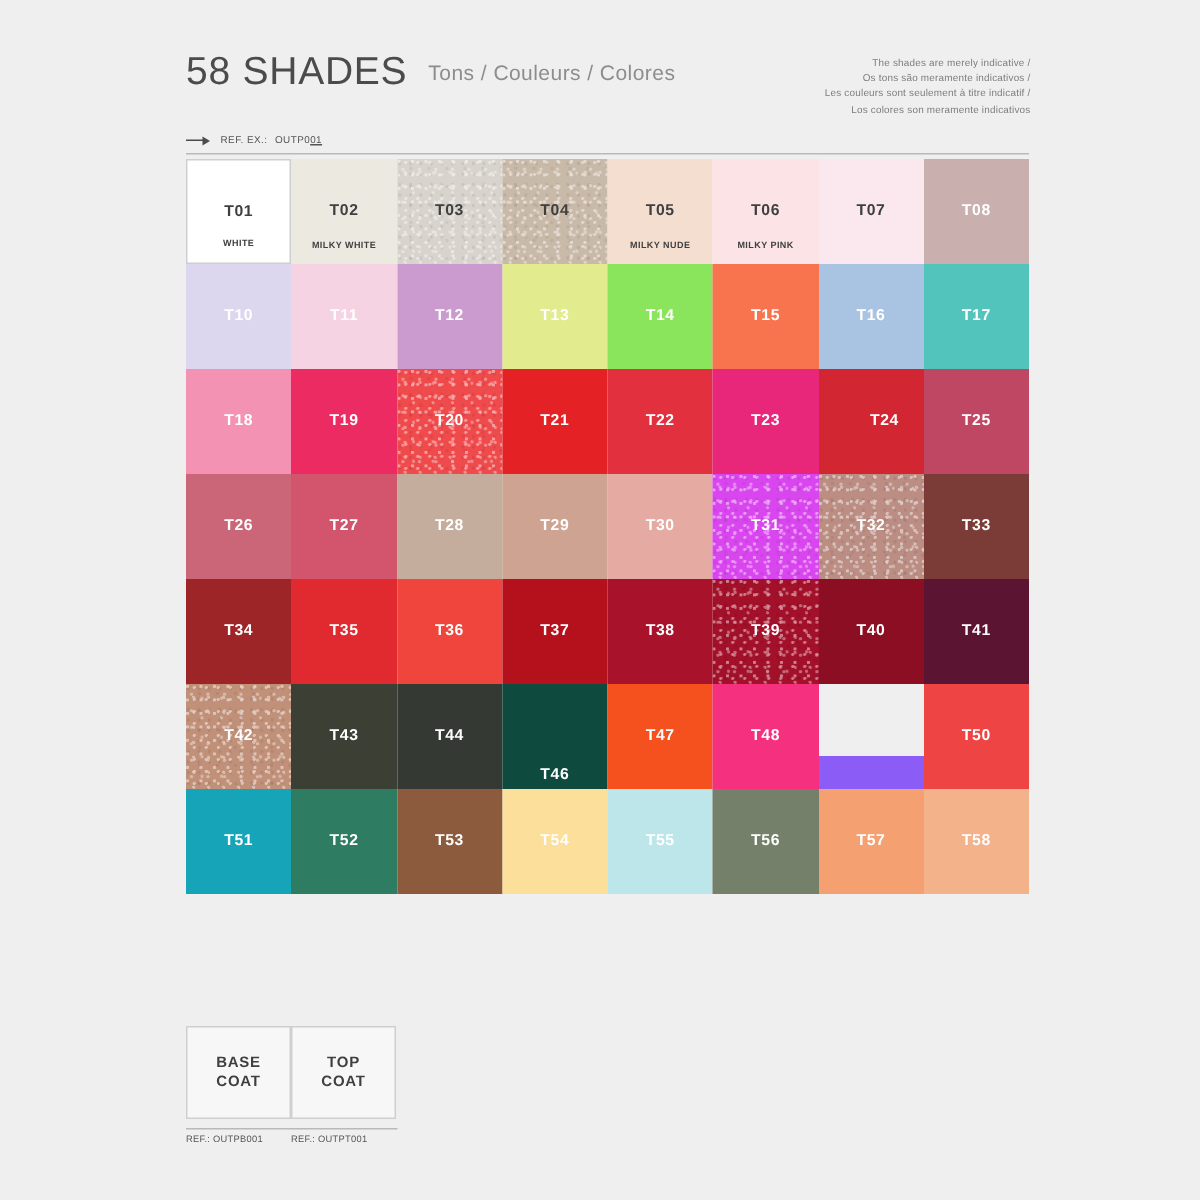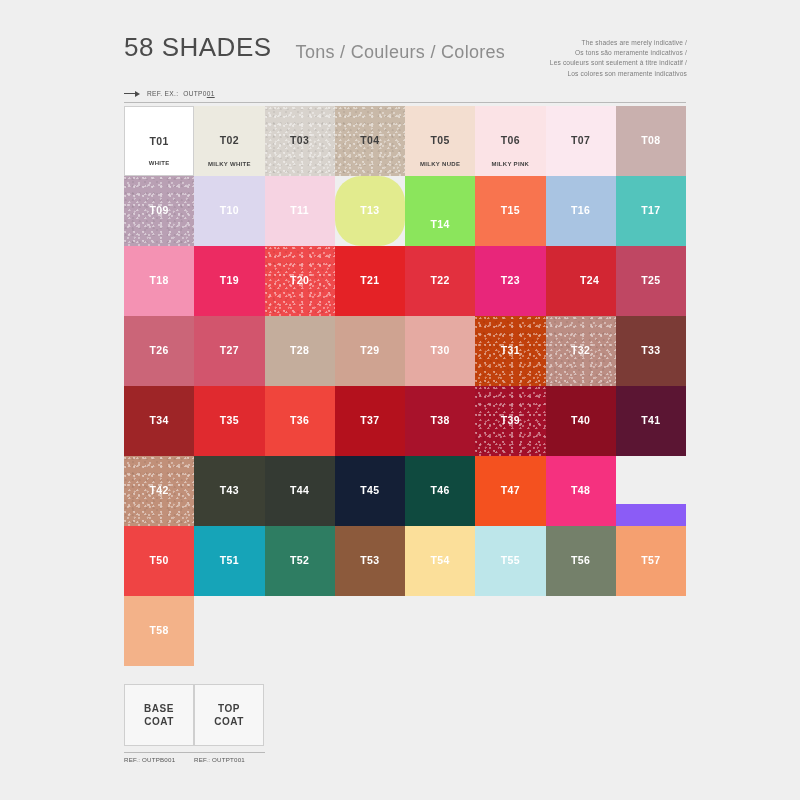--- a/index.html
+++ b/index.html
@@ -24,31 +24,31 @@
 
   
   .header {
     position: absolute;
     left: 124px;
     top: 32px;
     width: 560px;
   }
   .title-row {
     display: flex;
-    align-items: flex-end;
-    gap: 24px;
+    align-items: center;
+    gap: 14px;
   }
   .title-main {
     font-size: 26px;
     letter-spacing: 0.5px;
     color: #4b4b4b;
     font-weight: 400;
   }
   .title-sub {
-    font-size: 18px;
+    font-size: 14px;
     color: #8d8d8d;
     letter-spacing: 0.3px;
   }
 
   .disclaimer {
     position: absolute;
     right: 113px;
     top: 38px;
     text-align: right;
     font-size: 6.6px;
@@ -240,35 +240,34 @@
       <div class="cell" style="background: rgb(251, 227, 230);">
         <div class="code" style="color: rgb(63, 63, 63);">T06</div>
         <div class="name" style="color: rgb(63, 63, 63);">MILKY PINK</div>
       </div>
       <div class="cell" style="background: rgb(251, 232, 239);">
         <div class="code" style="color: rgb(63, 63, 63);">T07</div>
       </div>
       <div class="cell" style="background: rgb(201, 176, 174);">
         <div class="code" style="color: rgb(255, 255, 255);">T08</div>
       </div>
-      <div class="cell" style="background: rgb(185, 160, 180);">
-        <div class="grain"></div>
-        <div class="code" style="color: rgb(255, 255, 255);">T09</div>
-      </div>
       <div class="cell" style="background: rgb(220, 215, 238);">
         <div class="code" style="color: rgb(255, 255, 255);">T10</div>
       </div>
       <div class="cell" style="background: rgb(246, 211, 226);">
         <div class="code" style="color: rgb(255, 255, 255);">T11</div>
       </div>
-      <div class="cell" style="background: rgb(226, 235, 142); border-radius: 26px;">
+      <div class="cell" style="background: rgb(203, 155, 208);">
+        <div class="code" style="color: rgb(255, 255, 255);">T12</div>
+      </div>
+      <div class="cell" style="background: rgb(226, 235, 142);">
         <div class="code" style="color: rgb(255, 255, 255);">T13</div>
       </div>
       <div class="cell" style="background: rgb(139, 229, 92);">
-        <div class="code" style="color: rgb(255, 255, 255); margin-top: 14px;">T14</div>
+        <div class="code" style="color: rgb(255, 255, 255);">T14</div>
       </div>
       <div class="cell" style="background: rgb(248, 116, 79);">
         <div class="code" style="color: rgb(255, 255, 255);">T15</div>
       </div>
       <div class="cell" style="background: rgb(169, 196, 226);">
         <div class="code" style="color: rgb(255, 255, 255);">T16</div>
       </div>
       <div class="cell" style="background: rgb(83, 196, 188);">
         <div class="code" style="color: rgb(255, 255, 255);">T17</div>
       </div>
@@ -305,21 +304,21 @@
       </div>
       <div class="cell" style="background: rgb(196, 173, 156);">
         <div class="code" style="color: rgb(255, 255, 255);">T28</div>
       </div>
       <div class="cell" style="background: rgb(207, 163, 145);">
         <div class="code" style="color: rgb(255, 255, 255);">T29</div>
       </div>
       <div class="cell" style="background: rgb(229, 170, 162);">
         <div class="code" style="color: rgb(255, 255, 255);">T30</div>
       </div>
-      <div class="cell" style="background: #c2410c;">
+      <div class="cell" style="background: #d946ef;">
         <div class="grain"></div>
         <div class="code" style="color: rgb(255, 255, 255);">T31</div>
       </div>
       <div class="cell" style="background: rgb(187, 141, 131);">
         <div class="grain"></div>
         <div class="code" style="color: rgb(255, 255, 255);">T32</div>
       </div>
       <div class="cell" style="background: rgb(123, 59, 54); padding-left: 36px;">
         <div class="code" style="color: rgb(255, 255, 255);">T33</div>
       </div>
@@ -351,25 +350,22 @@
       <div class="cell" style="background: rgb(193, 144, 121);">
         <div class="grain"></div>
         <div class="code" style="color: rgb(255, 255, 255);">T42</div>
       </div>
       <div class="cell" style="background: rgb(60, 64, 52);">
         <div class="code" style="color: rgb(255, 255, 255);">T43</div>
       </div>
       <div class="cell" style="background: rgb(52, 58, 51);">
         <div class="code" style="color: rgb(255, 255, 255);">T44</div>
       </div>
-      <div class="cell" style="background: rgb(20, 31, 54);">
-        <div class="code" style="color: rgb(255, 255, 255);">T45</div>
-      </div>
       <div class="cell" style="background: rgb(15, 74, 63);">
-        <div class="code" style="color: rgb(255, 255, 255);">T46</div>
+        <div class="code" style="color: rgb(255, 255, 255); margin-top: 26px;">T46</div>
       </div>
       <div class="cell" style="background: rgb(244, 81, 31);">
         <div class="code" style="color: rgb(255, 255, 255);">T47</div>
       </div>
       <div class="cell" style="background: rgb(245, 49, 127);">
         <div class="code" style="color: rgb(255, 255, 255);">T48</div>
       </div>
       <div class="cell" style="background: #8b5cf6; margin-top: 48px;">
         <div class="code" style="color: rgb(255, 255, 255);">T49</div>
       </div>

